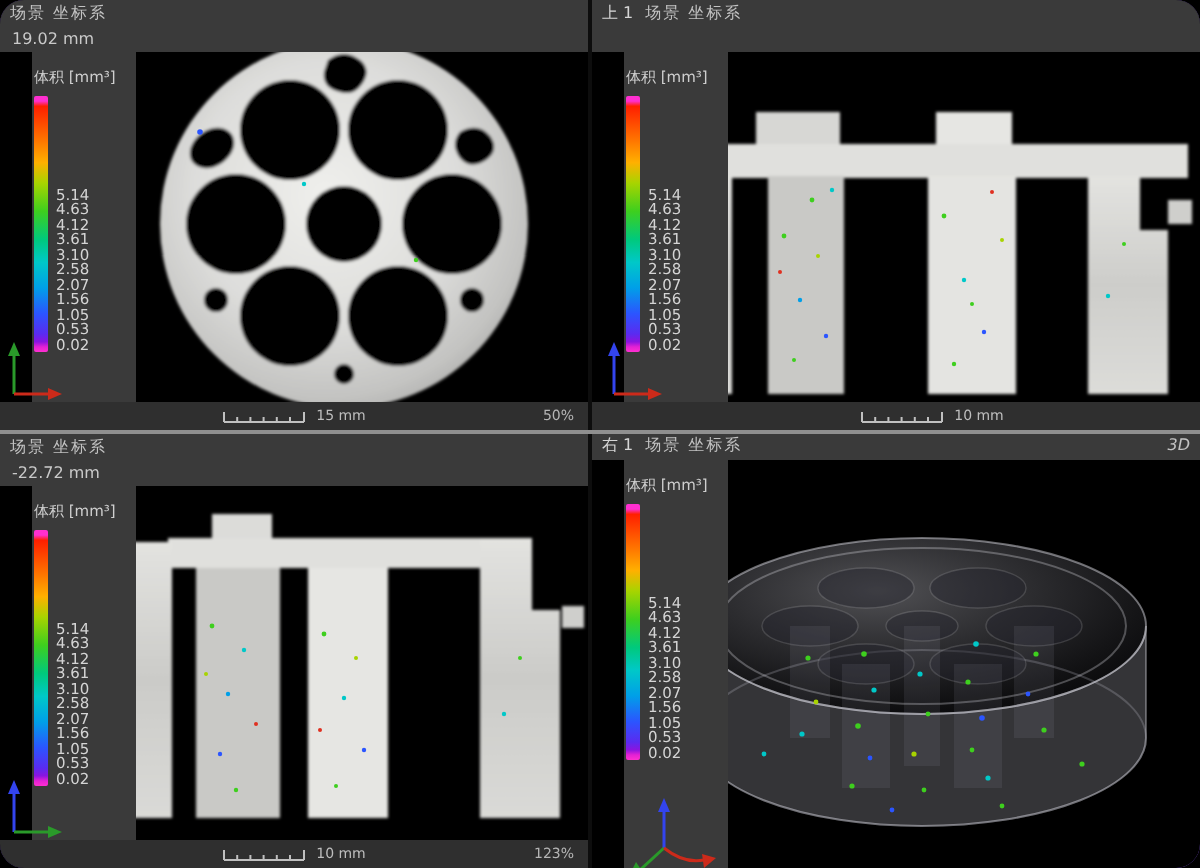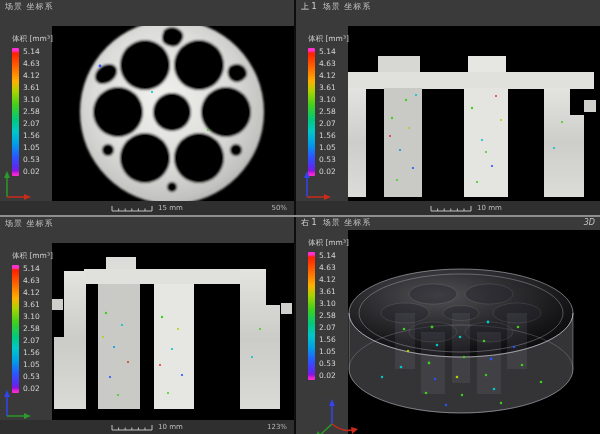--- a/index.html
+++ b/index.html
@@ -1,44 +1,44 @@
 <!DOCTYPE html>
 <html><head>
 <meta charset="utf-8">
 <style>
   html,body{margin:0;padding:0;background:#000;}
   #stage{position:relative;width:600px;height:434px;background:#8b5cf6;overflow:hidden;
-         font-family:"DejaVu Sans","Liberation Sans",sans-serif;color:#c9c9c9;}
+         font-family:"DejaVu Sans","Liberation Sans",sans-serif;color:#c9c9c9;border-radius:12px;}
   .viewport{position:absolute;background:#000;overflow:hidden;}
   #vp-tl{left:0;top:0;width:294px;height:215px;}
   #vp-tr{left:296px;top:0;width:340px;height:215px;}
   #vp-bl{left:0;top:217px;width:294px;height:217px;}
   #vp-br{left:296px;top:217px;width:304px;height:231px;}
   .divider-h{position:absolute;left:0;top:215px;width:600px;height:2px;background:#8f8f8f;z-index:8;}
   .divider-v{position:absolute;left:294px;top:0;width:2px;height:434px;background:#0d0d0d;z-index:7;}
 
   .vp-canvas{position:absolute;left:0;top:0;z-index:1;}
 
   .vp-header{position:absolute;top:0;left:0;right:0;height:26px;background:#3a3a3a;z-index:3;
              padding:2px 5px;box-sizing:border-box;font-size:8px;line-height:10px;}
   .vp-header.oneline{height:13px;padding-top:1px;}
   .hline1{display:flex;gap:6px;align-items:center;}
   .view-label{color:#d6d6d6;}
   .coord-label{color:#c2c2c2;letter-spacing:1px;}
   .corner-label{margin-left:auto;color:#c2c2c2;font-style:italic;}
   .hline2{margin-top:3px;padding-left:1px;color:#c9c9c9;}
 
-  .scale-col{position:absolute;left:0;width:52px;background:#3a3a3a;z-index:2;
-             padding:8px 0 0 12px;box-sizing:border-box;}
+  .scale-col{position:absolute;left:16px;width:52px;background:#3a3a3a;z-index:2;
+             padding:8px 0 0 1px;box-sizing:border-box;}
   .scale-col.tall{top:26px;bottom:14px;}
   .scale-col.full{top:13px;bottom:0;}
   .scale-title{font-size:7.5px;color:#cfcfcf;margin-bottom:4px;white-space:nowrap;}
   .scale-body{display:flex;height:128px;}
   .colorbar{width:7px;height:100%;border-radius:1px;}
-  .tick-labels{display:flex;flex-direction:column;justify-content:space-between;margin-left:4px;}
+  .tick-labels{display:flex;flex-direction:column;justify-content:flex-end;margin-left:4px;}
   .tick-labels span{font-size:7.5px;line-height:7.5px;color:#d4d4d4;}
 
   .vp-status{position:absolute;left:0;right:0;bottom:0;height:14px;background:#2f2f2f;z-index:3;
              display:flex;align-items:center;justify-content:center;font-size:7px;color:#bdbdbd;}
   .ruler{display:flex;align-items:center;gap:3px;}
   .pct{position:absolute;right:7px;top:3px;font-size:7px;color:#b5b5b5;}
 
   .gizmo{position:absolute;z-index:4;}
 </style>
 </head>
@@ -80,20 +80,21 @@
 
       <circle cx="100" cy="66" r="1.4" fill="#2b55ff"></circle>
       <circle cx="152" cy="92" r="1.1" fill="#00c8c8"></circle>
       <circle cx="208" cy="130" r="1.1" fill="#3ecf1e"></circle>
     </svg>
 
     <div class="vp-header">
       <div class="hline1">
         <span class="coord-label">场景 坐标系</span>
       </div>
+      <div class="hline2">19.02 mm</div>
     </div>
 
     <div class="scale-col tall">
       <div class="scale-title">体积 [mm³]</div>
       <div class="scale-body">
         <div class="colorbar" style="background: linear-gradient(rgb(255, 47, 208) 0%, rgb(255, 47, 208) 2%, rgb(255, 31, 0) 4%, rgb(255, 115, 0) 17%, rgb(255, 176, 0) 26%, rgb(168, 212, 0) 34%, rgb(62, 207, 30) 45%, rgb(0, 201, 124) 56%, rgb(0, 200, 200) 65%, rgb(0, 159, 232) 75%, rgb(43, 85, 255) 85%, rgb(90, 43, 240) 93%, rgb(138, 20, 224) 96%, rgb(227, 33, 212) 98%, rgb(255, 47, 208) 100%);"></div>
         <div class="tick-labels">
             <span>5.14</span>
             <span>4.63</span>
             <span>4.12</span>
@@ -258,20 +259,21 @@
           <circle cx="160" cy="148" r="1" fill="#e03020"></circle>
         <circle cx="252" cy="140" r="1.1" fill="#00c8c8"></circle>
           <circle cx="260" cy="112" r="1" fill="#3ecf1e"></circle>
       </g>
     </svg>
 
     <div class="vp-header">
       <div class="hline1">
         <span class="coord-label">场景 坐标系</span>
       </div>
+      <div class="hline2">-22.72 mm</div>
     </div>
 
     <div class="scale-col tall">
       <div class="scale-title">体积 [mm³]</div>
       <div class="scale-body">
         <div class="colorbar" style="background: linear-gradient(rgb(255, 47, 208) 0%, rgb(255, 47, 208) 2%, rgb(255, 31, 0) 4%, rgb(255, 115, 0) 17%, rgb(255, 176, 0) 26%, rgb(168, 212, 0) 34%, rgb(62, 207, 30) 45%, rgb(0, 201, 124) 56%, rgb(0, 200, 200) 65%, rgb(0, 159, 232) 75%, rgb(43, 85, 255) 85%, rgb(90, 43, 240) 93%, rgb(138, 20, 224) 96%, rgb(227, 33, 212) 98%, rgb(255, 47, 208) 100%);"></div>
         <div class="tick-labels">
             <span>5.14</span>
             <span>4.63</span>
             <span>4.12</span>

